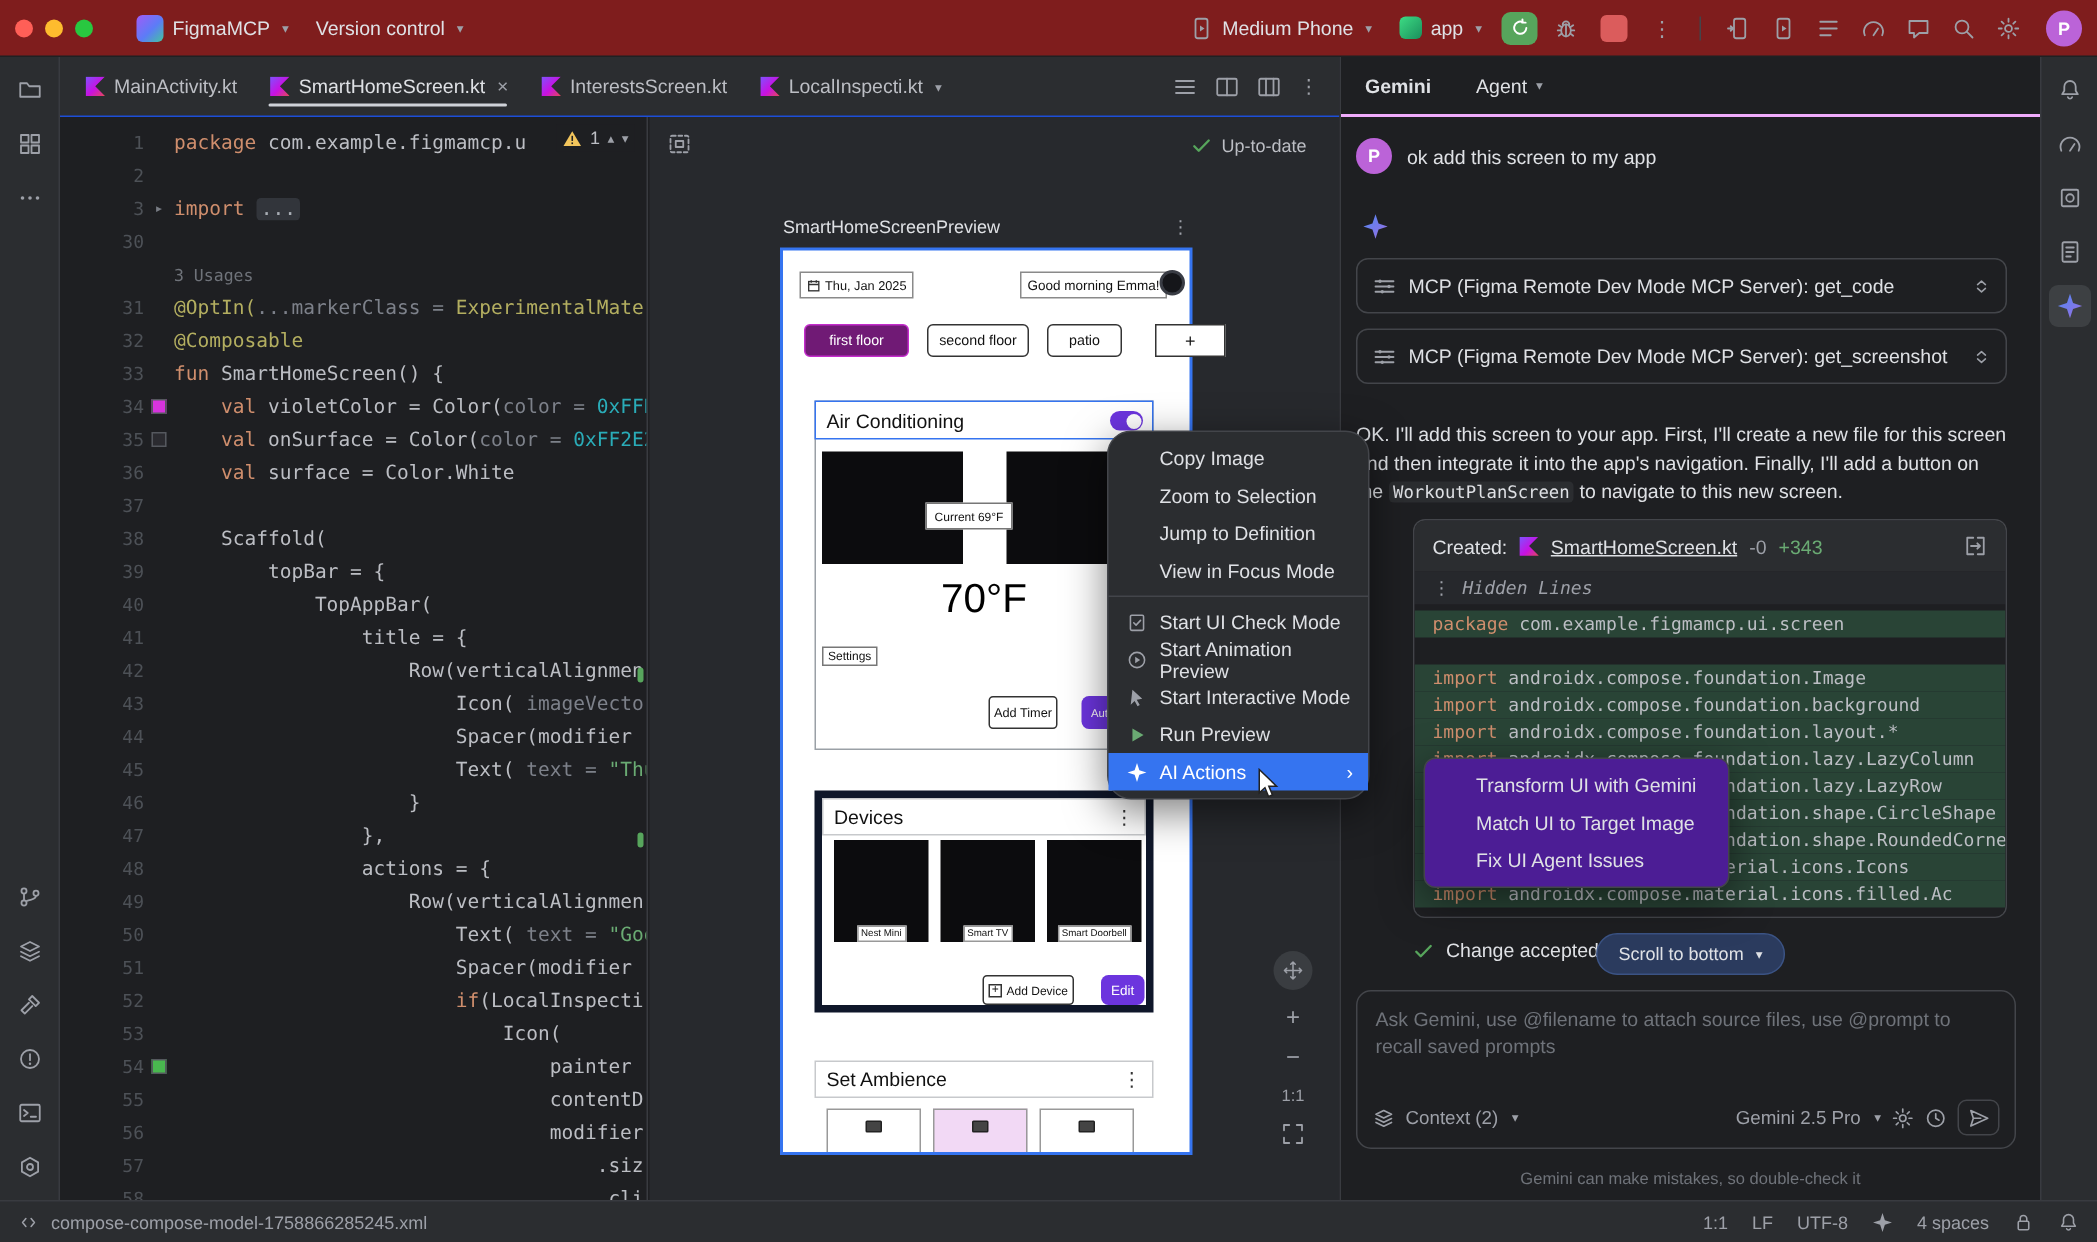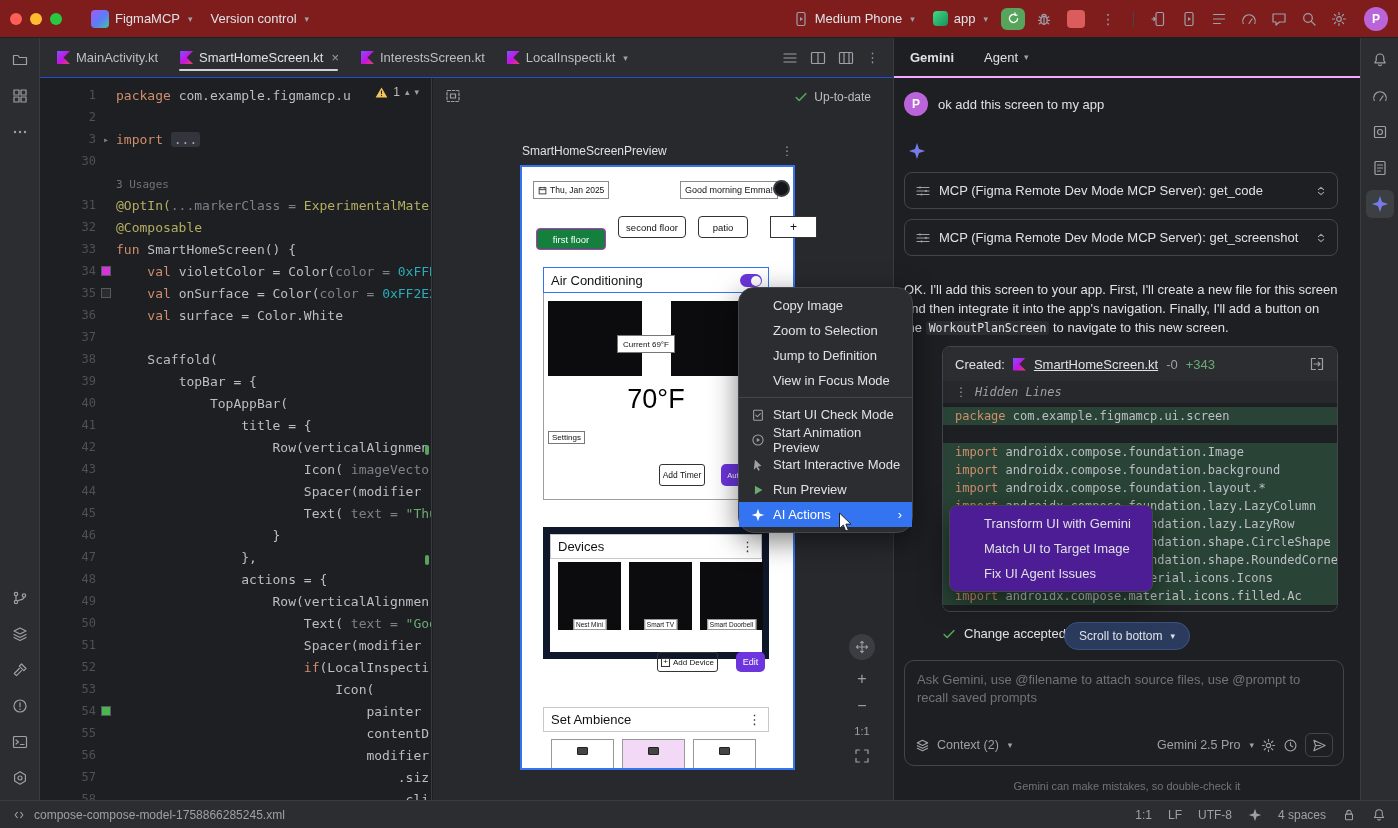--- a/index.html
+++ b/index.html
@@ -75,21 +75,21 @@
   .ac-card{position:absolute;left:21px;top:100px;width:226px;height:233px;border:1px solid #9aa0a6;}
   .ac-title{position:absolute;left:-1px;top:-1px;right:-1px;height:26px;border:1px solid #3574f0;display:flex;align-items:center;padding:0 7px;font-size:13px;color:#111;}
   .ac-toggle{position:absolute;right:6px;top:6px;width:22px;height:13px;border-radius:7px;}
   .ac-toggle::after{content:"";position:absolute;right:1.5px;top:1.5px;width:10px;height:10px;border-radius:50%;background:#fff;}
   .ac-img{position:absolute;background:#0c0c0e;}
   .ac-chip{position:absolute;left:73px;top:67px;width:58px;height:18px;background:#fff;border:1px solid #777;font-size:8px;display:flex;align-items:center;justify-content:center;z-index:2;color:#111;}
   .ac-temp{position:absolute;left:0;right:0;top:116px;text-align:center;font-size:27px;color:#000;}
   .ac-settings{position:absolute;left:4px;top:163px;border:1px solid #777;font-size:8px;padding:1px 3px;color:#111;}
   .ac-btn-timer{position:absolute;left:115px;top:196px;width:46px;height:22px;border:1px solid #333;border-radius:3px;font-size:8.5px;display:flex;align-items:center;justify-content:center;color:#111;}
   .ac-btn-auto{position:absolute;left:177px;top:196px;width:28px;height:22px;border-radius:5px;color:#fff;font-size:7.5px;display:flex;align-items:center;justify-content:center;}
-  .dev-card{position:absolute;left:21px;top:360px;width:226px;height:132px;border:7px solid #0f172a;padding-left:44px;}
+  .dev-card{position:absolute;left:21px;top:360px;width:226px;height:148px;border:5px solid #0f172a;padding-left:44px;}
   #dev-tiles{position:absolute;inset:0;}
   .sec-title{position:absolute;top:0;left:0;right:0;height:25px;display:flex;align-items:center;padding:0 7px;font-size:13px;color:#111;border:1px solid #c7c9cc;}
   .sdots{margin-left:auto;color:#333;}
   .dev-tile{position:absolute;top:28px;width:63px;height:68px;background:#0c0c0e;}
   .dev-label{position:absolute;left:50%;transform:translateX(-50%);bottom:0;background:#fff;border:1px solid #999;font-size:6.5px;padding:0 2px;white-space:nowrap;color:#111;line-height:9px;}
   .dev-add{position:absolute;left:107px;top:118px;width:61px;height:20px;border:1px solid #333;border-radius:3px;font-size:8px;display:flex;align-items:center;justify-content:center;gap:3px;color:#111;}
   .plus-sq{width:9px;height:9px;border:1px solid #333;display:flex;align-items:center;justify-content:center;font-size:8px;line-height:1;}
   .dev-edit{position:absolute;left:186px;top:118px;width:29px;height:20px;border-radius:5px;color:#fff;font-size:9px;display:flex;align-items:center;justify-content:center;}
   .amb-title{position:absolute;left:21px;top:540px;width:226px;height:25px;}
   .amb-tile{position:absolute;top:572px;width:63px;height:40px;border:1px solid #999;display:flex;justify-content:center;align-items:flex-start;padding-top:7px;}
@@ -649,21 +649,21 @@
           <span class="plus-sq">+</span>
           <span>Add Device</span>
         </div>
         <div class="dev-edit" style="background: rgb(108, 53, 222);">Edit</div>
       </div>
 
       <div class="amb-title sec-title" style="position:absolute">
         <span>Set Ambience</span>
           <span class="sdots">⋮</span>
       </div>
-    <div class="p-chip" style="left: 14px; width: 70px; background: #15803d; border: 1px solid rgb(195, 44, 203); color: rgb(255, 255, 255); margin-top: 12px;">first floor</div>
+    <div class="p-chip" style="left: 14px; width: 70px; background: #701a75; border: 1px solid rgb(195, 44, 203); color: rgb(255, 255, 255);">first floor</div>
         <div class="p-chip" style="left: 96px; width: 68px; background: rgb(255, 255, 255); border: 1px solid rgb(51, 51, 51); color: rgb(17, 17, 17);">second floor</div>
         <div class="p-chip" style="left: 176px; width: 50px; background: rgb(255, 255, 255); border: 1px solid rgb(51, 51, 51); color: rgb(17, 17, 17);">patio</div>
         <div class="amb-tile" style="left: 29px; background: rgb(255, 255, 255);">
           <span class="amb-ico"></span>
         </div>
         <div class="amb-tile" style="left: 100px; background: rgb(242, 217, 245);">
           <span class="amb-ico"></span>
         </div>
         <div class="amb-tile" style="left: 171px; background: rgb(255, 255, 255);">
           <span class="amb-ico"></span>

